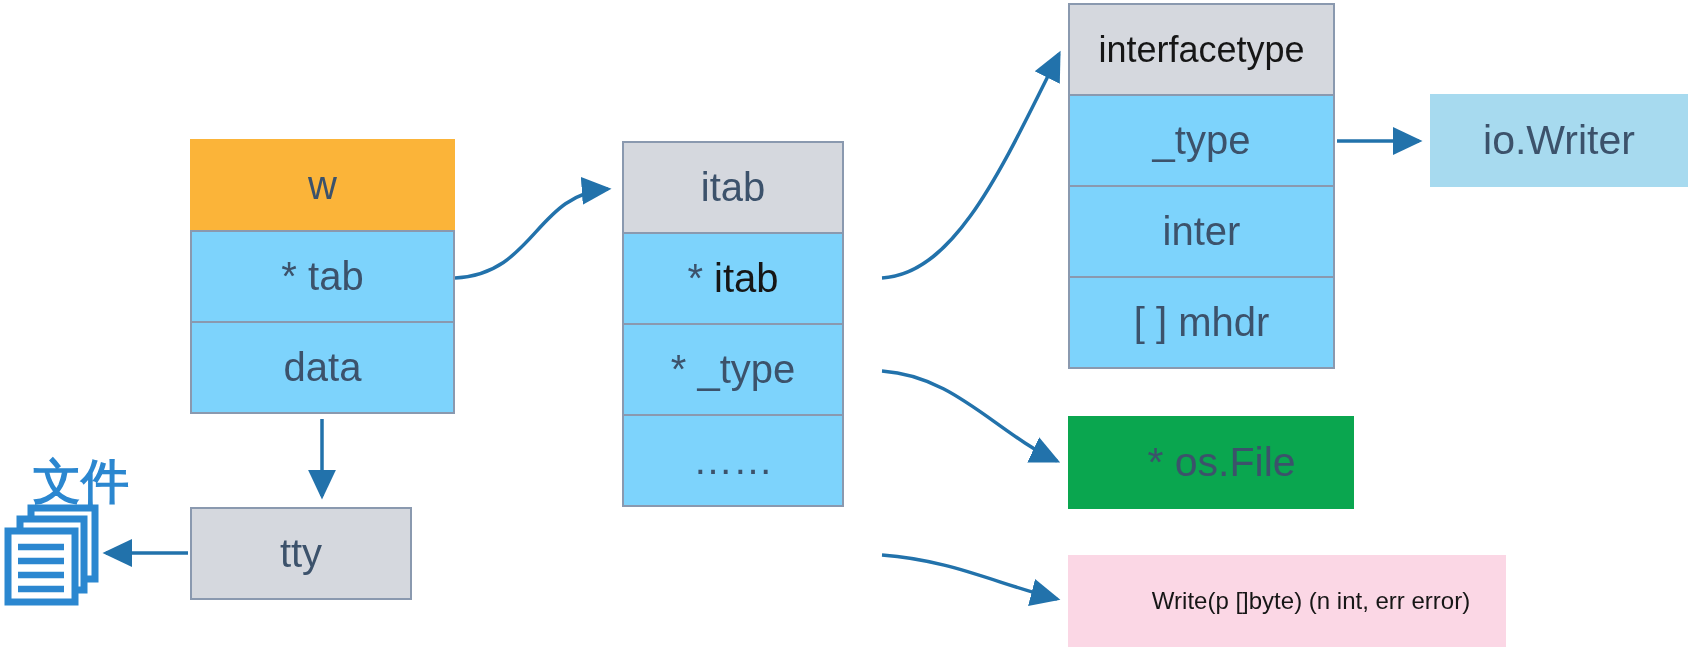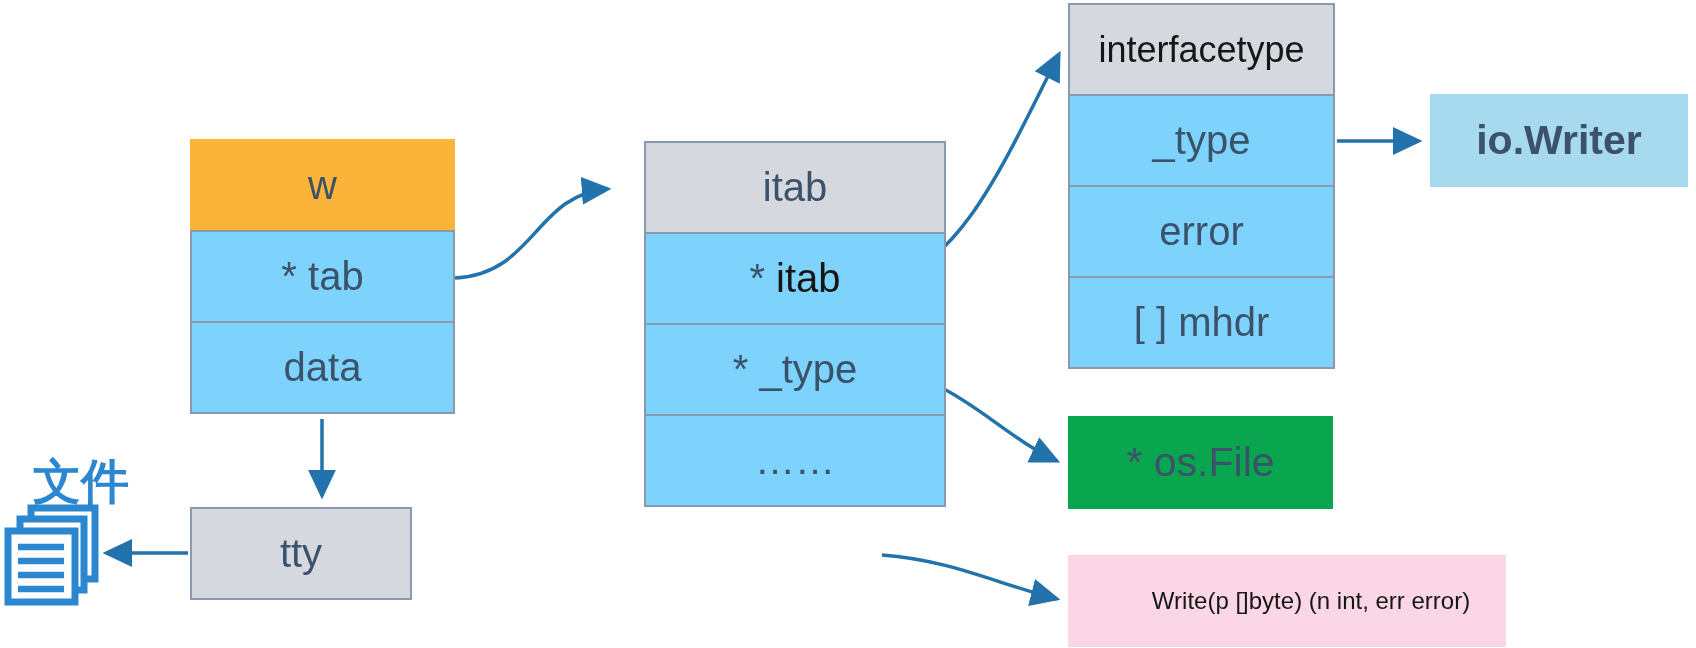--- a/index.html
+++ b/index.html
@@ -35,22 +35,22 @@
 
   .flatbox {
     position: absolute;
     display: flex;
     align-items: center;
     justify-content: center;
     color: #3C526B;
     font-size: 41px;
     white-space: pre;
   }
-  .flatbox.blue  { background: #A7DAEF; font-weight: bold; }
-  .flatbox.green { background: #0AA64F; }
+  .flatbox.blue  { background: #A7DAEF; }
+  .flatbox.green { background: #0AA64F; padding-left: 21px; }
   .flatbox.pink  { background: #FBD7E5; color: #161616; font-size: 24px; }
 
   .file-label {
     position: absolute;
     color: #2B87D0;
     font-size: 48px;
     font-weight: bold;
     white-space: pre;
   }
   .file-icon { position: absolute; }
@@ -74,31 +74,31 @@
     <path class="link" d="M322 419 L322 496" marker-end="url(#ah)"></path>
     <path class="link" d="M188 553 L106 553" marker-end="url(#ah)"></path>
   </svg>
 
   <div class="struct" style="left:190px; top:139px; width:265px;">
     <div class="row hdr-orange">w</div>
     <div class="row">* tab</div>
     <div class="row">data</div>
   </div>
 
-  <div class="struct" style="left:644px; top:141px; width:302px;">
+  <div class="struct" style="left:622px; top:141px; width:222px;">
     <div class="row hdr-gray">itab</div>
     <div class="row"><span>* </span><span class="black-text">itab</span></div>
     <div class="row">* _type</div>
     <div class="row">……</div>
   </div>
 
   <div class="struct" style="left:1068px; top:3px; width:267px;border-radius:32px;">
     <div class="row hdr-gray black-text" style="font-size:36px;">interfacetype</div>
     <div class="row">_type</div>
-    <div class="row">error</div>
+    <div class="row">inter</div>
     <div class="row">[ ] mhdr</div>
   </div>
 
   <div class="flatbox blue" style="left:1430px; top:94px; width:258px; height:93px;">io.Writer</div>
 
   <div class="flatbox green" style="left:1068px; top:416px; width:265px; height:93px;">* os.File</div>
 
   <div class="flatbox pink" style="left:1068px; top:555px; width:390px; height:92px;padding-left:48px;">Write(p []byte) (n int, err error)</div>
 
   <div class="struct" style="left:190px; top:507px; width:222px;">

